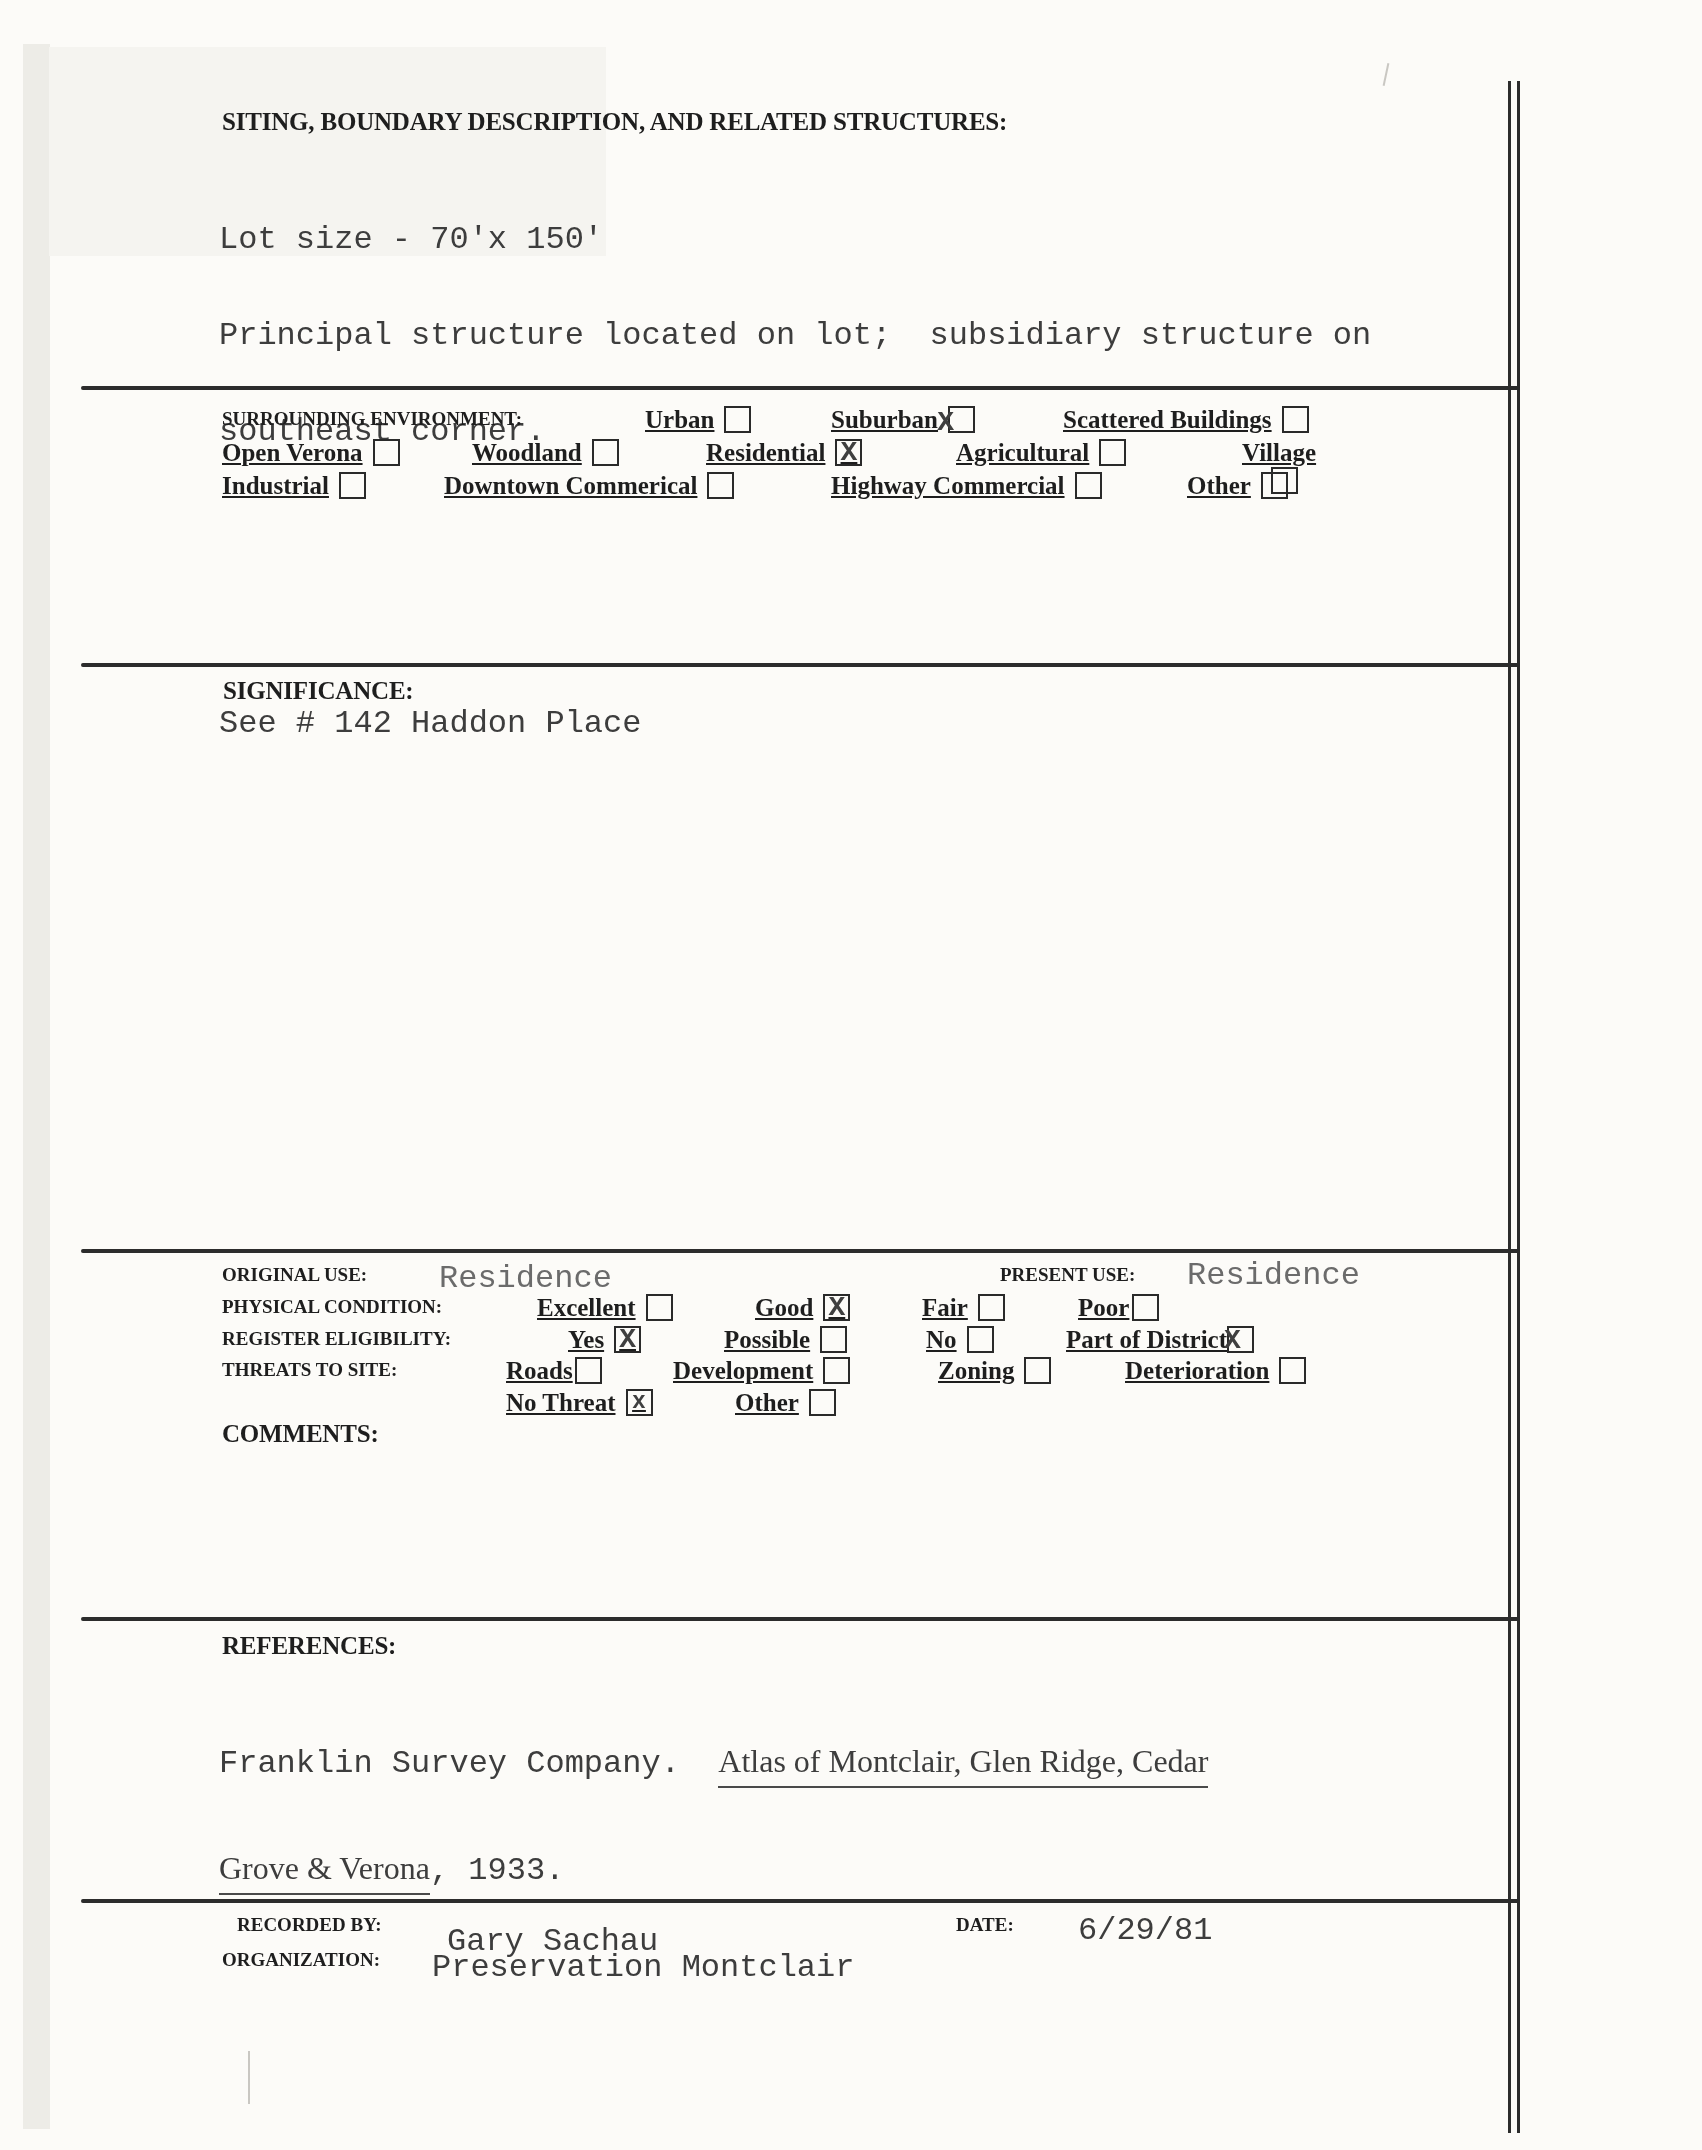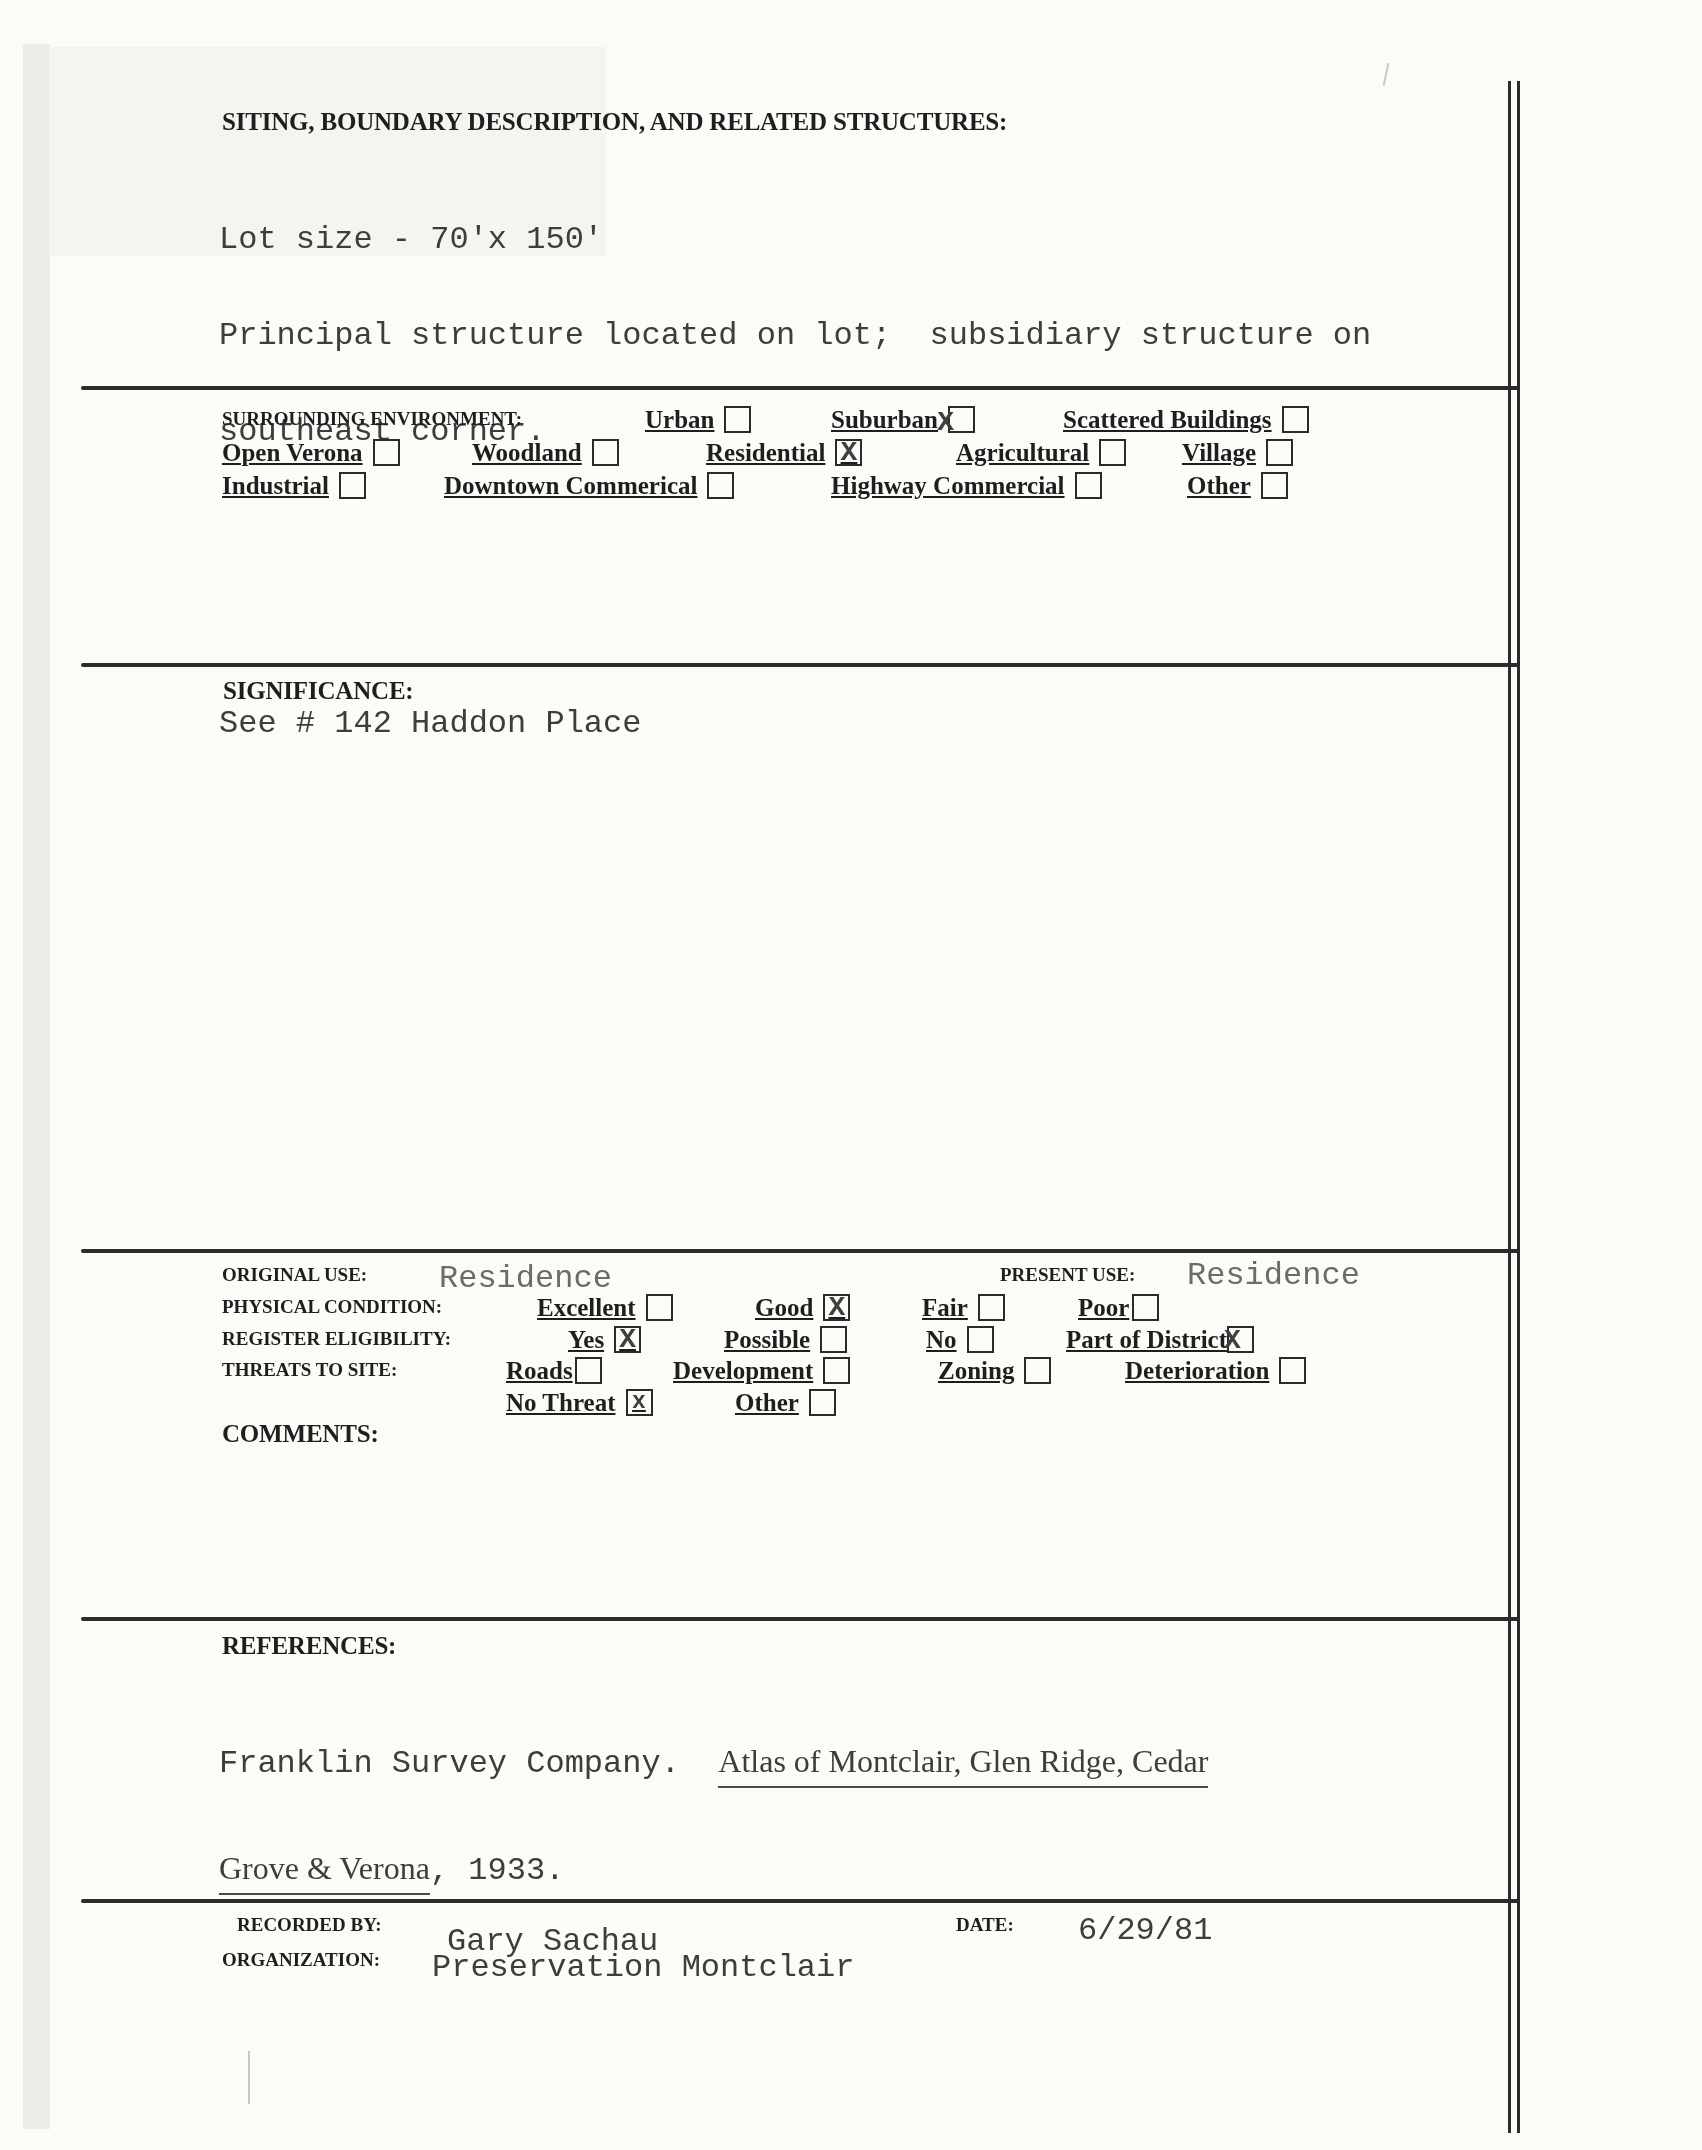--- a/index.html
+++ b/index.html
@@ -104,21 +104,21 @@
       <span class="box">
           <span class="mk">X</span>
         </span>
     </span>
     <span class="cbi" style="left:734px;">
       <span class="cbl">Agricultural</span>
       <span class="box">
           <span class="mk"></span>
         </span>
     </span>
-    <span class="cbi" style="left:960px;">
+    <span class="cbi" style="left:1020px;flex-direction:column;">
       <span class="cbl">Village</span>
       <span class="box">
           <span class="mk"></span>
         </span>
     </span>
   </div>
 
   <div class="cbrow" style="top:474px;">
     <span class="cbi" style="left:0px;">
       <span class="cbl">Industrial</span>

